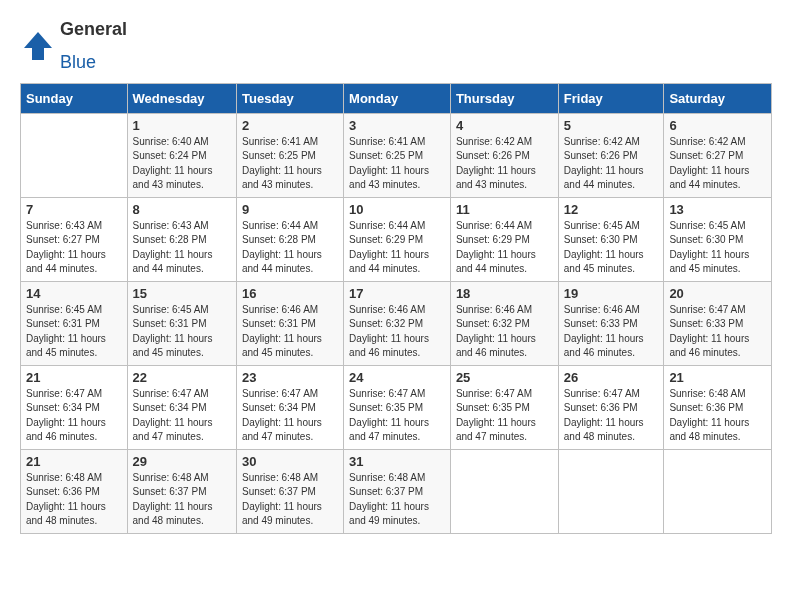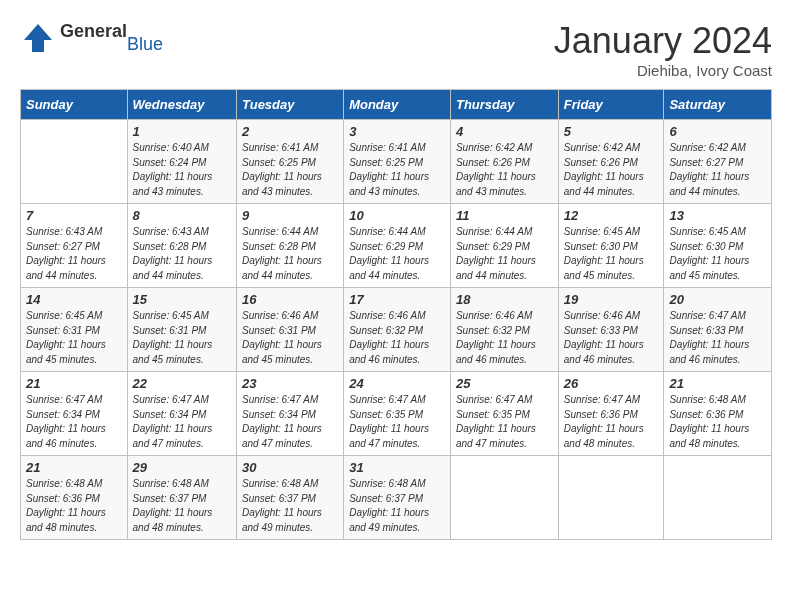--- a/index.html
+++ b/index.html
@@ -15,21 +15,21 @@
       justify-content: space-between;
       align-items: flex-start;
       margin-bottom: 10px;
     }
     .logo {
       display: flex;
       align-items: center;
     }
     .logo-text {
       display: flex;
-      flex-direction: row;
+      flex-direction: column;
       line-height: 1.1;
     }
     .logo-general {
       font-size: 18px;
       font-weight: bold;
       color: #333;
     }
     .logo-blue {
       font-size: 18px;
       font-weight: normal;
@@ -50,21 +50,20 @@
       font-weight: normal;
     }
     .location {
       font-size: 15px;
       color: #555;
     }
     table {
       width: 100%;
       border-collapse: collapse;
       font-size: 11px;
-      font-style: italic;
     }
     thead tr th {
       background-color: #1a5fa8;
       color: #fff;
       padding: 7px 5px;
       text-align: left;
       font-size: 13px;
       font-weight: bold;
       border: 1px solid #c0c0c0;
     }
@@ -101,24 +100,20 @@
 <div class="header">
   <div class="logo">
     <svg class="logo-icon" viewBox="0 0 36 36">
       <polygon points="18,4 32,20 24,20 24,32 12,32 12,20 4,20" fill="#1a5fa8"></polygon>
     </svg>
     <div class="logo-text">
       <span class="logo-general">General</span>
       <span class="logo-blue">Blue</span>
     </div>
   </div>
-  <div class="title-block">
-    <div class="month-title">January 2024</div>
-    <div class="location">Diehiba, Ivory Coast</div>
-  </div>
 </div>
 
 <table>
   <thead>
     <tr>
     <th>Sunday</th>
         <th>Wednesday</th>
         <th>Tuesday</th>
         <th>Monday</th>
         <th>Thursday</th>

